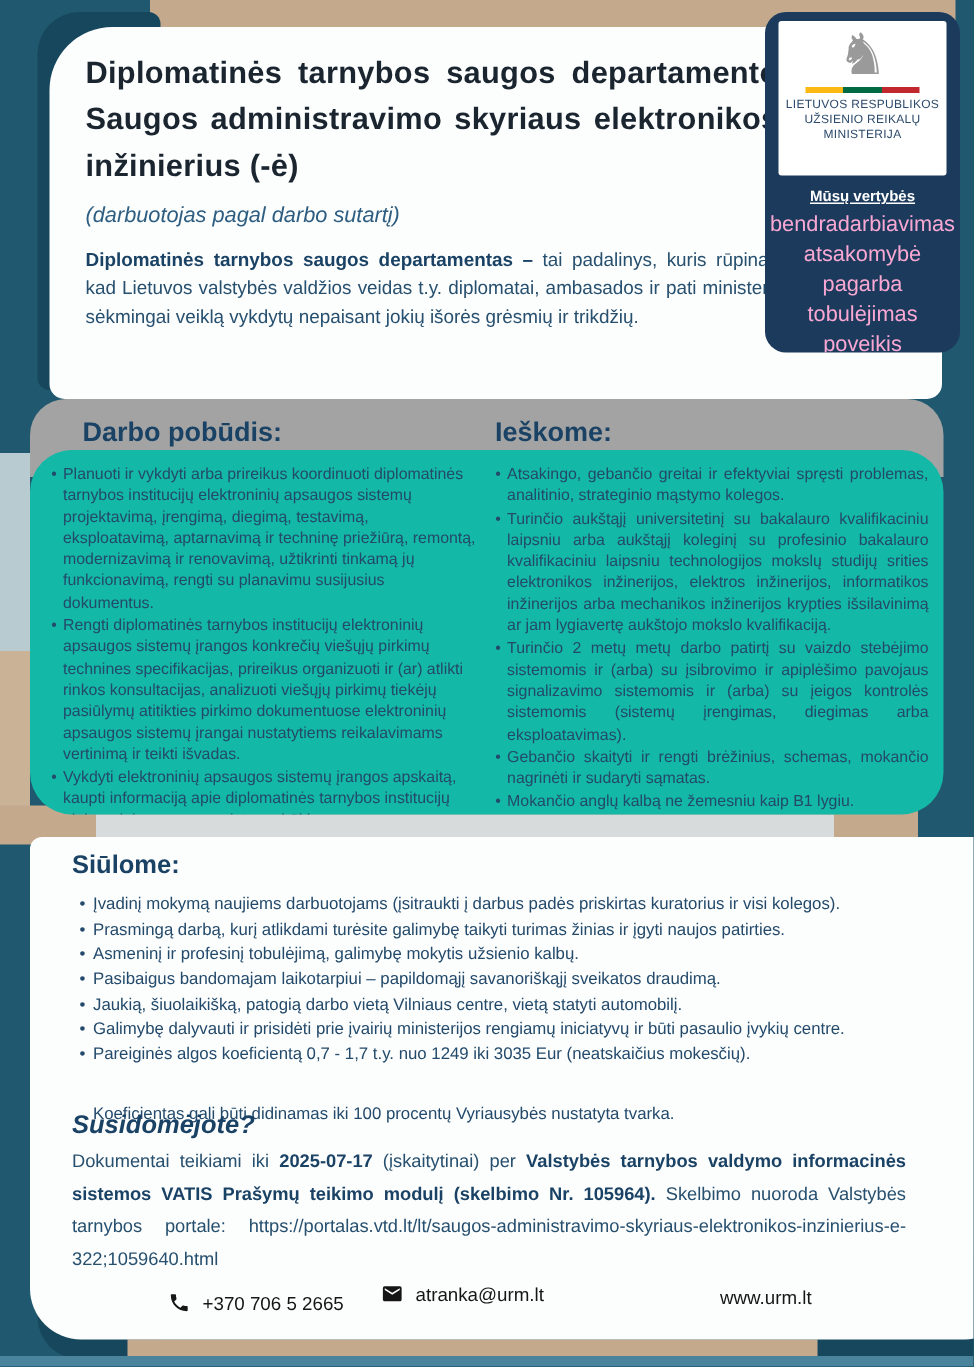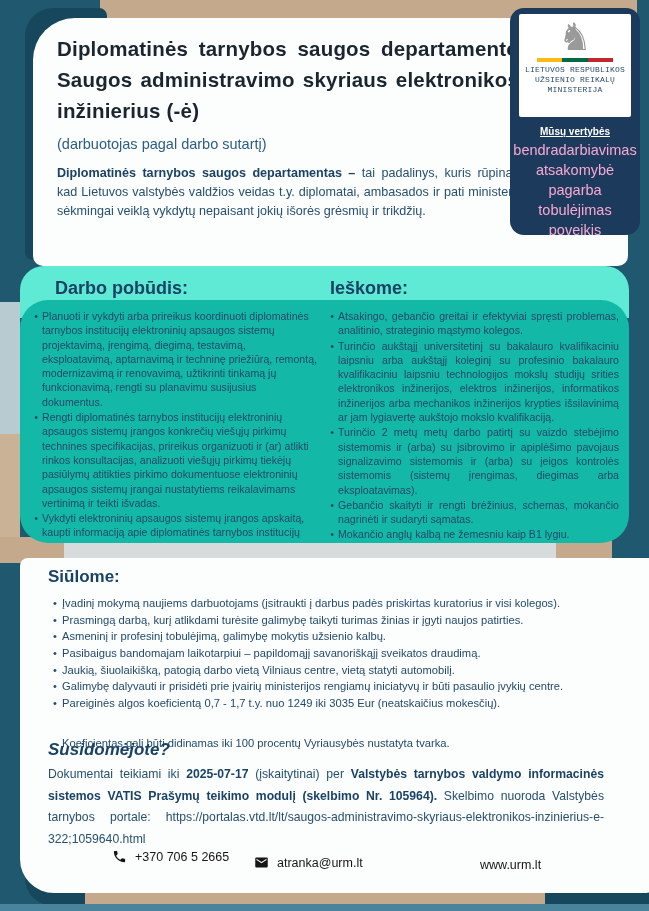--- a/index.html
+++ b/index.html
@@ -19,43 +19,43 @@
   .dark-br{left:545px;top:838px;width:104px;height:68px;background:#16475C;}
   .tan-bottom{left:85px;top:893px;width:460px;height:13px;background:#C4A98D;}
   .bottom-strip{left:0;top:904px;width:649px;height:7px;background:#4A839C;}
 
   
   .card{left:33px;top:18px;width:595px;height:248px;background:#FCFDFD;
         border-radius:42px 10px 10px 10px;box-sizing:border-box;
         padding:16px 20px 0 24px;overflow:hidden;}
   .title{width:462px;font-size:20.5px;font-weight:700;color:#1A2530;
          line-height:1.5;text-align:justify;letter-spacing:.2px;}
-  .subtitle{margin-top:10px;font-size:14.5px;color:#2D5D80;}
+  .subtitle{margin-top:10px;font-size:14.5px;color:#2D5D80;font-style:italic;}
   .h-navy{font-size:17px;font-weight:700;color:#1A4265;}
   .about-h{margin-top:13px;}
   .about-p{margin-top:12px;width:468px;font-size:12.6px;line-height:1.5;
            color:#27506F;text-align:justify;}
   .about-p b{color:#1A4265;}
 
   
   .navybox{left:510px;top:8px;width:130px;height:227px;background:#1C3A5B;
            border-radius:14px;box-sizing:border-box;padding-top:6px;text-align:center;overflow:hidden;}
   .logobox{margin:0 auto;width:112px;height:103px;background:#fff;
            border-radius:2px;box-sizing:border-box;padding-top:4px;}
   .vytis{font-size:38px;line-height:1;color:#9A9A9A;}
   .flag{margin:2px auto 3px;width:76px;height:4px;display:flex;}
   .flag span{flex:1;height:100%;}
-  .ministry{font-family:Liberation Mono, monospace;font-size:8px;
+  .ministry{font-family:Liberation Sans, sans-serif;font-size:8px;
             color:#2C4A6B;line-height:1.25;letter-spacing:.2px;}
   .values-h{margin-top:9px;font-size:10px;font-weight:700;color:#fff;
             text-decoration:underline;}
   .values{margin-top:3px;font-size:14.5px;color:#f9a8d4;line-height:1.38;}
 
   
-  .midband{left:20px;top:266px;width:609px;height:52px;background:#5eead4;
+  .midband{left:20px;top:266px;width:609px;height:52px;background:#a3a3a3;
            border-radius:24px 24px 0 0;}
   .midband .h1{position:absolute;left:35px;top:12px;font-size:18px;font-weight:700;color:#1A4265;}
   .midband .h2{position:absolute;left:310px;top:12px;font-size:18px;font-weight:700;color:#1A4265;}
   .midpanel{left:20px;top:300px;width:609px;height:243px;background:#14b8a6;
             border-radius:28px;box-sizing:border-box;padding:9px 10px 0 10px;
             display:flex;gap:9px;overflow:hidden;}
   .col{font-size:10.6px;line-height:1.35;color:#234A6B;}
   .col.left{width:292px;}
   .col.right{width:298px;}
   .col.right .li-text{text-align:justify;}
@@ -73,21 +73,21 @@
   .salary-note{margin-left:14px;}
   .apply-h{position:absolute;left:28px;top:182px;font-style:italic;}
   .apply-p{position:absolute;left:28px;top:206px;width:556px;font-size:12.2px;
            line-height:1.78;color:#27506F;text-align:justify;}
   .apply-p b{color:#1A4265;}
 
   
   .fgroup{position:absolute;display:flex;align-items:center;gap:8px;
           font-size:12.5px;color:#161616;}
   .fgroup svg{width:15px;height:15px;fill:#161616;}
-  .f-phone{left:92px;top:291px;justify-content:flex-end;}
+  .f-phone{left:92px;top:303px;justify-content:flex-end;}
   .f-email{left:234px;top:297px;}
   .f-site{left:460px;top:300px;}
 </style>
 </head>
 <body>
 
 <div class="abs tan-top"></div>
 <div class="abs dark-tl"></div>
 <div class="abs sliver-blue"></div>
 <div class="abs sliver-tan"></div>

